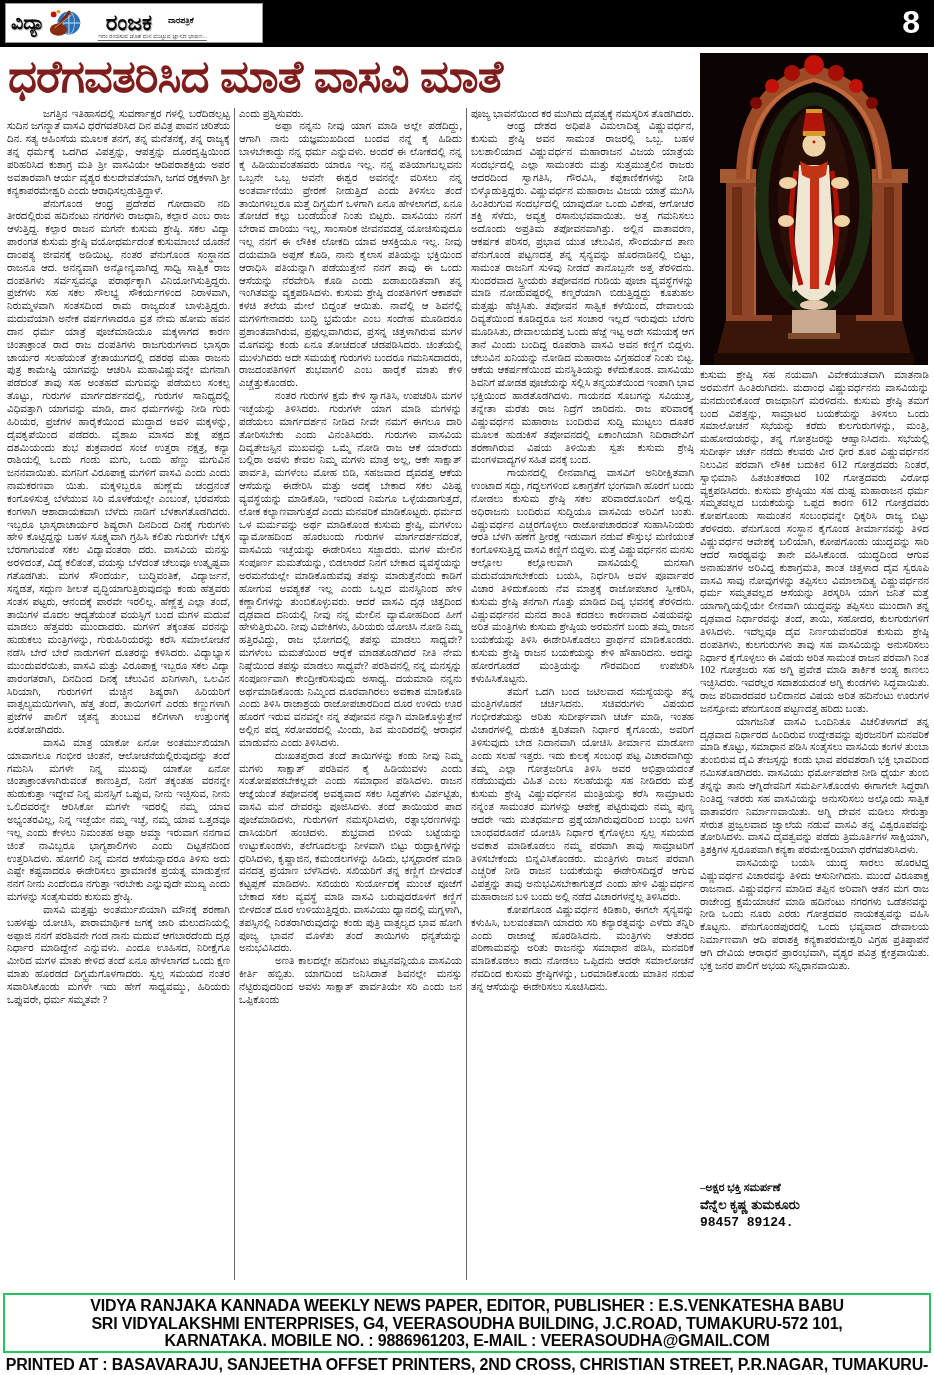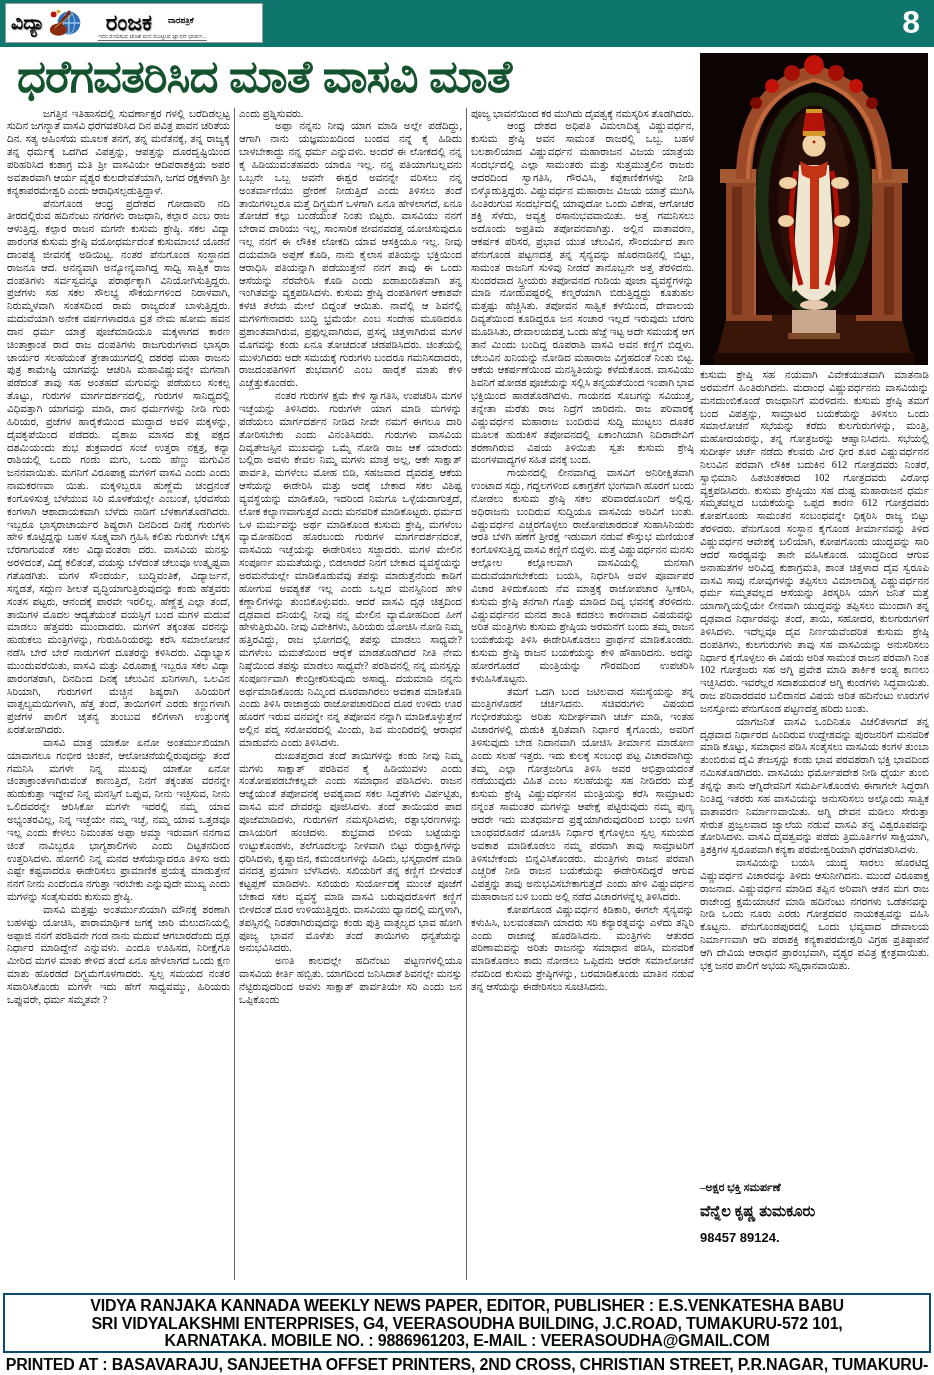--- a/index.html
+++ b/index.html
@@ -1,52 +1,52 @@
 <!DOCTYPE html>
 <html><head>
 <meta charset="utf-8">
 <style>
   html,body{margin:0;padding:0;background:#e8e8e8;}
   .page{width:934px;height:1375px;background:#ffffff;position:relative;overflow:hidden;
         font-family:"Liberation Serif",serif;color:#0a0a0a;margin:0 auto;}
   
-  .masthead{height:47px;background:#0f766e;position:relative;}
+  .masthead{height:47px;background:#000000;position:relative;}
   .logo-box{position:absolute;left:5px;top:3px;width:258px;height:40px;background:#fff;
             border:1px solid #999;display:flex;align-items:center;padding:0 5px;box-sizing:border-box;}
   .t1{font-family:"Liberation Sans",sans-serif;font-weight:bold;font-size:19px;letter-spacing:0;
       text-shadow:1px 1px 0 #bbb;}
   .t2{font-family:"Liberation Sans",sans-serif;font-weight:bold;font-size:22px;margin-left:19px;
       text-shadow:1px 1px 0 #bbb;}
   .logo-svg{width:38px;height:34px;margin:0 2px;}
   .sub{font-family:"Liberation Sans",sans-serif;font-weight:bold;font-size:8px;margin-left:16px;align-self:flex-start;margin-top:12px;}
   .tag{position:absolute;left:92px;bottom:1px;font-size:6px;color:#333;white-space:nowrap;
        border-bottom:1px solid #666;transform:skewX(-4deg);}
   .pagenum{position:absolute;right:14px;top:2px;color:#fff;font-family:"Liberation Sans",sans-serif;
            font-weight:bold;font-size:32px;line-height:40px;}
   
   .main{display:flex;padding:4px 5px 0 5px;height:1241px;overflow:hidden;box-sizing:border-box;}
   .left{width:690px;flex:none;}
-  .headline{margin:2px 0 6px 12px;font-family:"Liberation Sans",sans-serif;font-weight:900;
-            font-size:45px;line-height:1.08;color:#14532d;letter-spacing:-1px;white-space:nowrap;}
+  .headline{margin:2px 0 6px 3px;font-family:"Liberation Sans",sans-serif;font-weight:900;
+            font-size:45px;line-height:1.08;color:#7f1d1d;letter-spacing:-1px;white-space:nowrap;}
   .cols{display:flex;height:1172px;overflow:hidden;}
   .col{width:223px;flex:none;padding:0 4px;border-right:1px solid #666;overflow:hidden;height:100%;}
   .col:first-child{padding-left:2px;}
   .right{width:234px;flex:none;padding-left:5px;box-sizing:border-box;}
   .photo-svg{width:228px;height:312px;display:block;margin-top:2px;}
   .rtext{height:806px;overflow:hidden;margin-top:4px;}
   .para{font-size:10.3px;line-height:12.85px;text-align:justify;margin:0;text-indent:36px;
         word-break:break-word;}
   .para.noindent{text-indent:0;}
   .sig{padding-right:8px;margin-top:6px;font-weight:bold;}
   .sig1{font-size:11px;}
-  .sig2{font-size:15px;margin-top:9px;}
-  .sig3{font-size:13px;font-family:Liberation Sans, sans-serif;margin-top:10px;}
+  .sig2{font-size:13px;margin-top:3px;}
+  .sig3{font-size:13px;font-family:Liberation Mono, monospace;margin-top:2px;}
   
   .footer{margin:5px 3px 0 3px;font-family:"Liberation Sans",sans-serif;}
-  .fbox{border:2px solid #0c4a6e;padding:2px 4px 1px 4px;}
+  .fbox{border:2px solid #22c55e;padding:2px 4px 1px 4px;}
   .fline{text-align:center;font-weight:bold;font-size:16px;line-height:17.5px;letter-spacing:-0.2px;}
   .printed{text-align:center;font-weight:bold;font-size:16px;line-height:19px;padding:2px 0 1px 0;
            border-bottom:2px solid #000;letter-spacing:-0.2px;}
 </style>
 </head>
 <body>
 
 <div class="page">
 
   <header class="masthead">
@@ -77,21 +77,21 @@
             <p class="para">ಜಗತ್ತಿನ ಇತಿಹಾಸದಲ್ಲಿ ಸುವರ್ಣಾಕ್ಷರ ಗಳಲ್ಲಿ ಬರೆದಿಡಲ್ಪಟ್ಟ ಸುದಿನ ಜಗನ್ಮಾತೆ ವಾಸವಿ ಧರೆಗವತರಿಸಿದ ದಿನ ಪವಿತ್ರ ಪಾವನ ಚರಿತೆಯ ದಿನ. ಸತ್ಯ ಅಹಿಂಸೆಯ ಮೂಲಕ ತನಗೆ, ತನ್ನ ಮನೆತನಕ್ಕೆ, ತನ್ನ ರಾಜ್ಯಕ್ಕೆ ತನ್ನ ಧರ್ಮಕ್ಕೆ ಒದಗಿದ ವಿಪತ್ತನ್ನು, ಆಪತ್ತನ್ನು ದೂರದೃಷ್ಟಿಯಿಂದ ಪರಿಹರಿಸಿದ ಕುಶಾಗ್ರ ಮತಿ ಶ್ರೀ ವಾಸವಿಯೇ ಆದಿಪರಾಶಕ್ತಿಯ ಅಪರ ಅವತಾರವಾಗಿ ಆರ್ಯ ವೈಶ್ಯರ ಕುಲದೇವತೆಯಾಗಿ, ಜಗದ ರಕ್ಷಕಳಾಗಿ ಶ್ರೀ ಕನ್ಯಕಾಪರಮೇಶ್ವರಿ ಎಂದು ಆರಾಧಿಸಲ್ಪಡುತ್ತಿದ್ದಾಳೆ.</p>
             <p class="para">ಪೆನುಗೊಂಡ ಆಂಧ್ರ ಪ್ರದೇಶದ ಗೋದಾವರಿ ನದಿ ತೀರದಲ್ಲಿರುವ ಹದಿನೆಂಟು ನಗರಗಳು ರಾಜಧಾನಿ, ಕಲ್ಪಾರ ಎಂಬ ರಾಜ ಆಳುತ್ತಿದ್ದ. ಕಲ್ಪಾರ ರಾಜನ ಮಗನೇ ಕುಸುಮ ಶ್ರೇಷ್ಠಿ. ಸಕಲ ವಿದ್ಯಾ ಪಾರಂಗತ ಕುಸುಮ ಶ್ರೇಷ್ಠಿ ವಯೋಧರ್ಮದಂತೆ ಕುಸುಮಾಂಬೆ ಯೊಡನೆ ದಾಂಪತ್ಯ ಜೀವನಕ್ಕೆ ಅಡಿಯಿಟ್ಟ. ನಂತರ ಪೆನುಗೊಂಡ ಸಂಸ್ಥಾನದ ರಾಜನೂ ಆದ. ಅನನ್ಯವಾಗಿ ಅನ್ಯೋನ್ಯವಾಗಿದ್ದ ಸಾಧ್ವಿ ಸಾತ್ವಿಕ ರಾಜ ದಂಪತಿಗಳು ಸರ್ವಸ್ವವನ್ನೂ ಪರಾರ್ಥಕ್ಕಾಗಿ ವಿನಿಯೋಗಿಸುತ್ತಿದ್ದರು. ಪ್ರಜೆಗಳು ಸಹ ಸಕಲ ಸೌಲಭ್ಯ ಸೌಕರ್ಯಗಳಿಂದ ನಿರಾಳವಾಗಿ, ನಿರುಮ್ಮಳವಾಗಿ ಸಂತಸದಿಂದ ರಾಮ ರಾಜ್ಯದಂತೆ ಬಾಳುತ್ತಿದ್ದರು. ಮದುವೆಯಾಗಿ ಅನೇಕ ವರ್ಷಗಳಾದರೂ ವ್ರತ ನೇಮ ಹೋಮ ಹವನ ದಾನ ಧರ್ಮ ಯಾತ್ರೆ ಪೂಜೆಮಾಡಿಯೂ ಮಕ್ಕಳಾಗದ ಕಾರಣ ಚಿಂತಾಕ್ರಾಂತ ರಾದ ರಾಜ ದಂಪತಿಗಳು ರಾಜಗುರುಗಳಾದ ಭಾಸ್ಕರಾ ಚಾರ್ಯರ ಸಲಹೆಯಂತೆ ತ್ರೇತಾಯುಗದಲ್ಲಿ ದಶರಥ ಮಹಾ ರಾಜನು ಪುತ್ರ ಕಾಮೇಷ್ಟಿ ಯಾಗವನ್ನು ಆಚರಿಸಿ ಮಹಾವಿಷ್ಣುವನ್ನೇ ಮಗನಾಗಿ ಪಡೆದಂತೆ ತಾವು ಸಹ ಅಂತಹದೆ ಮಗುವನ್ನು ಪಡೆಯಲು ಸಂಕಲ್ಪ ತೊಟ್ಟು, ಗುರುಗಳ ಮಾರ್ಗದರ್ಶನದಲ್ಲಿ, ಗುರುಗಳ ಸಾನಿಧ್ಯದಲ್ಲಿ ವಿಧಿವತ್ತಾಗಿ ಯಾಗವನ್ನು ಮಾಡಿ, ದಾನ ಧರ್ಮಗಳನ್ನು ನೀಡಿ ಗುರು ಹಿರಿಯರ, ಪ್ರಜೆಗಳ ಹಾರೈಕೆಯಿಂದ ಮುದ್ದಾದ ಅವಳಿ ಮಕ್ಕಳನ್ನು, ದೈವಕೃಪೆಯಿಂದ ಪಡೆದರು. ವೈಶಾಖ ಮಾಸದ ಶುಕ್ಲ ಪಕ್ಷದ ದಶಮಿಯಂದು ಶುಭ ಶುಕ್ರವಾರದ ಸಂಜೆ ಉತ್ತರಾ ನಕ್ಷತ್ರ, ಕನ್ಯಾ ರಾಶಿಯಲ್ಲಿ ಒಂದು ಗಂಡು ಮಗು, ಒಂದು ಹೆಣ್ಣು ಮಗುವಿನ ಜನನವಾಯಿತು. ಮಗನಿಗೆ ವಿರೂಪಾಕ್ಷ ಮಗಳಿಗೆ ವಾಸವಿ ಎಂದು ಎಂದು ನಾಮಕರಣವಾ ಯಿತು. ಮಕ್ಕಳಿಬ್ಬರೂ ಹುಣ್ಣೆಮೆ ಚಂದ್ರನಂತೆ ಕಂಗೊಳಿಸುತ್ತ ಬೆಳೆಯುವ ಸಿರಿ ಮೊಳಕೆಯಲ್ಲೇ ಎಂಬಂತೆ, ಭರವಸೆಯ ಕಂಗಳಾಗಿ ಆಶಾದಾಯಕವಾಗಿ ಬೆಳೆದು ನಾಡಿಗೆ ಬೆಳಕಾಗತೊಡಗಿದರು. ಇಬ್ಬರೂ ಭಾಸ್ಕರಾಚಾರ್ಯರ ಶಿಷ್ಯರಾಗಿ ದಿನದಿಂದ ದಿನಕ್ಕೆ ಗುರುಗಳು ಹೇಳಿ ಕೊಟ್ಟಿದ್ದನ್ನು ಬಹಳ ಸೂಕ್ಷ್ಮವಾಗಿ ಗ್ರಹಿಸಿ ಕಲಿತು ಗುರುಗಳೇ ಬೆಕ್ಕಸ ಬೆರಗಾಗುವಂತೆ ಸಕಲ ವಿದ್ಯಾವಂತರಾ ದರು. ವಾಸವಿಯ ಮನಸ್ಸು ಅರಳಿದಂತೆ, ವಿದ್ಯೆ ಕಲಿತಂತೆ, ವಯಸ್ಸು ಬೆಳೆದಂತೆ ಚೆಲುವೂ ಉತ್ಕೃಷ್ಟವಾ ಗತೊಡಗಿತು. ಮಗಳ ಸೌಂದರ್ಯ, ಬುದ್ಧಿವಂತಿಕೆ, ವಿದ್ಯಾರ್ಜನೆ, ಸನ್ನಡತೆ, ಸದ್ಗುಣ ಶೀಲತೆ ವೃದ್ಧಿಯಾಗುತ್ತಿರುವುದನ್ನು ಕಂಡು ಹೆತ್ತವರು ಸಂತಸ ಪಟ್ಟರು, ಆನಂದಕ್ಕೆ ಪಾರವೇ ಇರಲಿಲ್ಲ. ಹೆಣ್ಣೆತ್ತ ಎಲ್ಲಾ ತಂದೆ, ತಾಯಿಗಳ ಮೊದಲ ಆದ್ಯತೆಯಂತೆ ವಯಸ್ಸಿಗೆ ಬಂದ ಮಗಳ ಮದುವೆ ಮಾಡಲು ಹೆತ್ತವರು ಮುಂದಾದರು. ಮಗಳಿಗೆ ತಕ್ಕಂತಹ ವರನನ್ನು ಹುಡುಕಲು ಮಂತ್ರಿಗಳನ್ನು, ಗುರುಹಿರಿಯರನ್ನು ಕರೆಸಿ ಸಮಾಲೋಚನೆ ನಡೆಸಿ ಬೇರೆ ಬೇರೆ ನಾಡುಗಳಿಗೆ ದೂತರನ್ನು ಕಳಿಸಿದರು. ವಿದ್ಯಾಭ್ಯಾಸ ಮುಂದುವರೆಯಿತು, ವಾಸವಿ ಮತ್ತು ವಿರೂಪಾಕ್ಷ ಇಬ್ಬರೂ ಸಕಲ ವಿದ್ಯಾ ಪಾರಂಗತರಾಗಿ, ದಿನದಿಂದ ದಿನಕ್ಕೆ ಚೆಲುವಿನ ಖನಿಗಳಾಗಿ, ಒಲವಿನ ಸಿರಿಯಾಗಿ, ಗುರುಗಳಿಗೆ ಮೆಚ್ಚಿನ ಶಿಷ್ಯರಾಗಿ ಹಿರಿಯರಿಗೆ ವಾತ್ಸಲ್ಯಮಯಿಗಳಾಗಿ, ಹೆತ್ತ ತಂದೆ, ತಾಯಿಗಳಿಗೆ ಎರಡು ಕಣ್ಣುಗಳಾಗಿ ಪ್ರಜೆಗಳ ಪಾಲಿಗೆ ಚೈತನ್ಯ ತುಂಬುವ ಕಲಿಗಳಾಗಿ ಉತ್ತುಂಗಕ್ಕೆ ಏರತೋಡಗಿದರು.</p>
             <p class="para">ವಾಸವಿ ಮಾತ್ರ ಯಾಕೋ ಏನೋ ಅಂತರ್ಮುಖಿಯಾಗಿ ಯಾವಾಗಲೂ ಗಂಭೀರ ಚಿಂತನೆ, ಆಲೋಚನೆಯಲ್ಲಿರುವುದನ್ನು ತಂದೆ ಗಮನಿಸಿ ಮಗಳೇ ನಿನ್ನ ಮುಖವು ಯಾಕೋ ಏನೋ ಚಿಂತಾಕ್ರಾಂತಳಾಗಿರುವಂತೆ ಕಾಣುತ್ತಿದೆ, ನಿನಗೆ ತಕ್ಕಂತಹ ವರನನ್ನೇ ಹುಡುಕುತ್ತಾ ಇದ್ದೇವೆ ನಿನ್ನ ಮನಸ್ಸಿಗೆ ಒಪ್ಪುವ, ನೀನು ಇಚ್ಛಿಸುವ, ನೀನು ಒಲಿದವರನ್ನೇ ಆರಿಸಿಕೋ ಮಗಳೇ ಇದರಲ್ಲಿ ನಮ್ಮ ಯಾವ ಅಭ್ಯಂತರವಿಲ್ಲ, ನಿನ್ನ ಇಚ್ಛೆಯೇ ನಮ್ಮ ಇಚ್ಛೆ, ನಮ್ಮ ಯಾವ ಒತ್ತಡವೂ ಇಲ್ಲ ಎಂದು ಕೇಳಲು ನಿಮಂತಹ ಅಪ್ಪಾ ಅಮ್ಮಾ ಇರುವಾಗ ನನಗಾವ ಚಿಂತೆ ನಾವಿಬ್ಬರೂ ಭಾಗ್ಯಶಾಲಿಗಳು ಎಂದು ದಿಟ್ಟತನದಿಂದ ಉತ್ತರಿಸಿದಳು. ಹೋಗಲಿ ನಿನ್ನ ಮನದ ಆಸೆಯನ್ನಾದರೂ ತಿಳಿಸು ಅದು ಎಷ್ಟೇ ಕಷ್ಟವಾದರೂ ಈಡೇರಿಸಲು ಪ್ರಾಮಾಣಿಕ ಪ್ರಯತ್ನ ಮಾಡುತ್ತೇನೆ ನನಗೆ ನೀನು ಎಂದೆಂದೂ ನಗುತ್ತಾ ಇರಬೇಕು ಎನ್ನುವುದೇ ಮುಖ್ಯ ಎಂದು ಮಗಳನ್ನು ಸಂತೈಸುವರು ಕುಸುಮ ಶ್ರೇಷ್ಠಿ.</p>
             <p class="para">ವಾಸವಿ ಮತ್ತಷ್ಟು ಅಂತರ್ಮುಖಿಯಾಗಿ ಮೌನಕ್ಕೆ ಶರಣಾಗಿ ಬಹಳಷ್ಟು ಯೋಚಿಸಿ, ಪಾರಾಮಾರ್ಥಿಕ ಜಗಕ್ಕೆ ಜಾರಿ ಮೆಲುದನಿಯಲ್ಲಿ ಅಪ್ಪಾಜಿ ನನಗೆ ಪರಶಿವನೇ ಗಂಡ ನಾನು ಮದುವೆ ಆಗಬಾರದೆಂದು ದೃಢ ನಿರ್ಧಾರ ಮಾಡಿದ್ದೇನೆ ಎನ್ನುವಳು. ಎಂದೂ ಊಹಿಸದ, ನಿರೀಕ್ಷೆಗೂ ಮೀರಿದ ಮಗಳ ಮಾತು ಕೇಳಿದ ತಂದೆ ಏನೂ ಹೇಳಲಾಗದೆ ಒಂದು ಕ್ಷಣ ಮಾತು ಹೊರಡದೆ ದಿಗ್ಭ್ರಮೆಗೊಳಗಾದರು. ಸ್ವಲ್ಪ ಸಮಯದ ನಂತರ ಸವಾರಿಸಿಕೊಂಡು ಮಗಳೇ ಇದು ಹೇಗೆ ಸಾಧ್ಯವಮ್ಮು, ಹಿರಿಯರು ಒಪ್ಪುವರೇ, ಧರ್ಮ ಸಮ್ಮತವೇ ?</p>
           </div>
         <div class="col">
             <p class="para noindent">ಎಂದು ಪ್ರಶ್ನಿಸುವರು.</p>
             <p class="para">ಅಪ್ಪಾ ನನ್ನನು ನೀವು ಯಾಗ ಮಾಡಿ ಅಲ್ಲೇ ಪಡೆದಿದ್ದು, ಆಗಾಗಿ ನಾನು ಯಜ್ಞಮುಖದಿಂದ ಬಂದವ ನನ್ನೆ ಕೈ ಹಿಡಿದು ಬಾಳಬೇಕಾದ್ದು ನನ್ನ ಧರ್ಮ ಎನ್ನುವಳು. ಅಂದರೆ ಈ ಲೋಕದಲ್ಲಿ ನನ್ನ ಕೈ ಹಿಡಿಯುವಂತಹವರು ಯಾರೂ ಇಲ್ಲ. ನನ್ನ ಪತಿಯಾಗಬಲ್ಲವನು ಒಬ್ಬನೇ ಒಬ್ಬ ಅವನೇ ಈಶ್ವರ ಅವನನ್ನೇ ವರಿಸಲು ನನ್ನ ಅಂತರ್ವಾಣಿಯು ಪ್ರೇರಣೆ ನೀಡುತ್ತಿದೆ ಎಂದು ತಿಳಿಸಲು ತಂದೆ ತಾಯಿಗಳಿಬ್ಬರೂ ಮತ್ತೆ ದಿಗ್ಭ್ರಮೆಗೆ ಒಳಗಾಗಿ ಏನೂ ಹೇಳಲಾಗದೆ, ಏನೂ ತೋಚದೆ ಕಲ್ಲು ಬಂಡೆಯಂತೆ ನಿಂತು ಬಿಟ್ಟರು. ವಾಸವಿಯು ನನಗೆ ಬೇರಾವ ದಾರಿಯು ಇಲ್ಲ, ಸಾಂಸಾರಿಕ ಜೀವನವದತ್ತ ಯೋಚಿಸುವುದೂ ಇಲ್ಲ ನನಗೆ ಈ ಲೌಕಿಕ ಲೋಕದಿ ಯಾವ ಆಸಕ್ತಿಯೂ ಇಲ್ಲ. ನೀವು ದಯಮಾಡಿ ಅಪ್ಪಣೆ ಕೊಡಿ, ನಾನು ಕೈಲಾಸ ಪತಿಯನ್ನು ಭಕ್ತಿಯಿಂದ ಆರಾಧಿಸಿ ಪತಿಯನ್ನಾಗಿ ಪಡೆಯುತ್ತೇನೆ ನನಗೆ ತಾವು ಈ ಒಂದು ಆಸೆಯನ್ನು ನೆರವೇರಿಸಿ ಕೊಡಿ ಎಂದು ಖಡಾಖಂಡಿತವಾಗಿ ತನ್ನ ಇಂಗಿತವನ್ನು ವ್ಯಕ್ತಪಡಿಸಿದಳು. ಕುಸುಮ ಶ್ರೇಷ್ಠಿ ದಂಪತಿಗಳಿಗೆ ಆಕಾಶವೇ ಕಳಚಿ ತಲೆಯ ಮೇಲೆ ಬಿದ್ದಂತೆ ಆಯಿತು. ನಾವೆಲ್ಲಿ ಆ ಶಿವನೆಲ್ಲಿ ಮಗಳಿಗೇನಾದರು ಬುದ್ಧಿ ಭ್ರಮೆಯೇ ಎಂಬ ಸಂದೇಹ ಮೂಡಿದರೂ ಪ್ರಶಾಂತವಾಗಿರುವ, ಪ್ರಫುಲ್ಲವಾಗಿರುವ, ಪ್ರಸನ್ನ ಚಿತ್ತಳಾಗಿರುವ ಮಗಳ ಮೊಗವನ್ನು ಕಂಡು ಏನೂ ತೋಚದಂತೆ ಚಡಪಡಿಸಿದರು. ಚಿಂತೆಯಲ್ಲಿ ಮುಳುಗಿದರು ಅದೇ ಸಮಯಕ್ಕೆ ಗುರುಗಳು ಬಂದರೂ ಗಮನಿಸದಾದರು, ರಾಜದಂಪತಿಗಳಿಗೆ ಶುಭವಾಗಲಿ ಎಂಬ ಹಾರೈಕೆ ಮಾತು ಕೇಳಿ ಎಚ್ಚೆತ್ತುಕೊಂಡರು.</p>
             <p class="para">ನಂತರ ಗುರುಗಳ ಕ್ಷಮೆ ಕೇಳಿ ಸ್ವಾಗತಿಸಿ, ಉಪಚರಿಸಿ ಮಗಳ ಇಚ್ಛೆಯನ್ನು ತಿಳಿಸಿದರು. ಗುರುಗಳೇ ಯಾಗ ಮಾಡಿ ಮಗಳನ್ನು ಪಡೆಯಲು ಮಾರ್ಗದರ್ಶನ ನೀಡಿದ ನೀವೇ ನಮಗೆ ಈಗಲೂ ದಾರಿ ತೋರಿಸಬೇಕು ಎಂದು ವಿನಂತಿಸಿದರು. ಗುರುಗಳು ವಾಸವಿಯ ದಿವ್ಯತೇಜಸ್ಸಿನ ಮುಖವನ್ನು ಒಮ್ಮೆ ನೋಡಿ ರಾಜ ಆಕೆ ಯಾರೆಂದು ಬಲ್ಲಿರಾ ಅವಳು ಕೇವಲ ನಿಮ್ಮ ಮಗಳು ಮಾತ್ರ ಅಲ್ಲ, ಆಕೇ ಸಾಕ್ಷಾತ್ ಪಾರ್ವತಿ, ಮಗಳೆಂಬ ಮೋಹ ಬಿಡಿ, ಸಹಜವಾದ ದೈವದತ್ತ ಆಕೆಯ ಆಸೆಯನ್ನು ಈಡೇರಿಸಿ ಮತ್ತು ಅದಕ್ಕೆ ಬೇಕಾದ ಸಕಲ ವಿಶಿಷ್ಟ ವ್ಯವಸ್ಥೆಯನ್ನು ಮಾಡಿಕೊಡಿ, ಇದರಿಂದ ನಿಮಗೂ ಒಳ್ಳೆಯದಾಗುತ್ತದೆ, ಲೋಕ ಕಲ್ಯಾಣವಾಗುತ್ತದೆ ಎಂದು ಮನವರಿಕೆ ಮಾಡಿಕೊಟ್ಟರು. ಧರ್ಮದ ಒಳ ಮರ್ಮವನ್ನು ಅರ್ಥ ಮಾಡಿಕೊಂಡ ಕುಸುಮ ಶ್ರೇಷ್ಠಿ, ಮಗಳೆಂಬ ವ್ಯಾಮೋಹದಿಂದ ಹೊರಬಂದು ಗುರುಗಳ ಮಾರ್ಗದರ್ಶನದಂತೆ, ವಾಸವಿಯ ಇಚ್ಛೆಯನ್ನು ಈಡೇರಿಸಲು ಸಜ್ಜಾದರು. ಮಗಳ ಮೇಲಿನ ಸಂಪೂರ್ಣ ಮಮತೆಯನ್ನು, ಬಿಡಲಾರದೆ ನಿನಗೆ ಬೇಕಾದ ವ್ಯವಸ್ಥೆಯನ್ನು ಅರಮನೆಯಲ್ಲೇ ಮಾಡಿಕೊಡುವೆವು ತಪಸ್ಸು ಮಾಡುತ್ತೆನೆಂದು ಕಾಡಿಗೆ ಹೋಗುವ ಅವಶ್ಯಕತೆ ಇಲ್ಲ ಎಂದು ಒಲ್ಲದ ಮನಸ್ಸಿನಿಂದ ಹೇಳಿ ಕಣ್ಣಾಲಿಗಳನ್ನು ತುಂಬಿಕೊಳ್ಳುವರು. ಆದರೆ ವಾಸವಿ ದೃಢ ಚಿತ್ತದಿಂದ ದೃಢವಾದ ದನಿಯಲ್ಲಿ ನೀವು ನನ್ನ ಮೇಲಿನ ವ್ಯಾಮೋಹದಿಂದ ಹೀಗೆ ಹೇಳುತ್ತಿರುವಿರಿ. ನೀವು ವಿವೇಕಿಗಳು, ಹಿರಿಯರು ಯೋಚಿಸಿ ನೋಡಿ ನಿಮ್ಮ ಹತ್ತಿರವಿದ್ದು, ರಾಜ ಭೋಗದಲ್ಲಿ ತಪಸ್ಸು ಮಾಡಲು ಸಾಧ್ಯವೇ? ಮಗಳೆಂಬ ಮಮತೆಯಿಂದ ಆರೈಕೆ ಮಾಡತೊಡಗಿದರೆ ನೀತಿ ನೇಮ ನಿಷ್ಠೆಯಿಂದ ತಪಸ್ಸು ಮಾಡಲು ಸಾಧ್ಯವೇ? ಪರಶಿವನಲ್ಲಿ ನನ್ನ ಮನಸ್ಸನ್ನು ಸಂಪೂರ್ಣವಾಗಿ ಕೇಂದ್ರೀಕರಿಸುವುದು ಅಸಾಧ್ಯ. ದಯಮಾಡಿ ನನ್ನನು ಅರ್ಥಮಾಡಿಕೊಂಡು ನಿಮ್ಮಿಂದ ದೂರವಾಗಿರಲು ಅವಕಾಶ ಮಾಡಿಕೊಡಿ ಎಂದು ತಿಳಿಸಿ ರಾಜಾಶ್ರಯ ರಾಜೋಪಚಾರದಿಂದ ದೂರ ಉಳಿದು ಊರ ಹೊರಗೆ ಇರುವ ವನವನ್ನೇ ನನ್ನ ತಪೋವನ ನನ್ನಾಗಿ ಮಾಡಿಕೊಳ್ಳುತ್ತೇನೆ ಅಲ್ಲಿನ ಪದ್ಮ ಸರೋವರದಲ್ಲಿ ಮಿಂದು, ಶಿವ ಮಂದಿರದಲ್ಲಿ ಆರಾಧನೆ ಮಾಡುವೆನು ಎಂದು ತಿಳಿಸಿದಳು.</p>
             <p class="para">ದುಃಖತಪ್ತರಾದ ತಂದೆ ತಾಯಿಗಳನ್ನು ಕಂಡು ನೀವು ನಿಮ್ಮ ಮಗಳು ಸಾಕ್ಷಾತ್ ಪರಶಿವನ ಕೈ ಹಿಡಿಯುವಳು ಎಂದು ಸಂತೋಷಪಡಬೇಕಲ್ಲವೇ ಎಂದು ಸಮಾಧಾನ ಪಡಿಸಿದಳು. ರಾಜನ ಆಜ್ಞೆಯಂತೆ ತಪೋವನಕ್ಕೆ ಅವಶ್ಯವಾದ ಸಕಲ ಸಿದ್ಧತೆಗಳು ವಿರ್ಪಟ್ಟಿತು, ವಾಸವಿ ಮನೆ ದೇವರನ್ನು ಪೂಜಿಸಿದಳು. ತಂದೆ ತಾಯಿಯರ ಪಾದ ಪೂಜೆಮಾಡಿದಳು, ಗುರುಗಳಿಗೆ ನಮಸ್ಕರಿಸಿದಳು, ರತ್ನಾಭರಣಗಳನ್ನು ದಾಸಿಯರಿಗೆ ಹಂಚಿದಳು. ಶುಭ್ರವಾದ ಬಿಳಿಯ ಬಟ್ಟೆಯನ್ನು ಉಟ್ಟುಕೊಂಡಳು, ತಲೆಗೂದಲನ್ನು ನೀಳವಾಗಿ ಬಿಟ್ಟು ರುದ್ರಾಕ್ಷಿಗಳನ್ನು ಧರಿಸಿದಳು, ಕೃಷ್ಣಾಜಿನ, ಕಮಂಡಲಗಳನ್ನು ಹಿಡಿದು, ಭಸ್ಮಧಾರಣೆ ಮಾಡಿ ವನದತ್ತ ಪ್ರಯಾಣ ಬೆಳೆಸಿದಳು. ಸಖಿಯರಿಗೆ ತನ್ನ ಕಣ್ಣಿಗೆ ಬೀಳದಂತೆ ಕಟ್ಟಪ್ಪಣೆ ಮಾಡಿದಳು. ಸಖಿಯರು ಸುರ್ಯೋದಕ್ಕೆ ಮುಂಚೆ ಪೂಜೆಗೆ ಬೇಕಾದ ಸಕಲ ವ್ಯವಸ್ಥೆ ಮಾಡಿ ವಾಸವಿ ಬರುವುದರೊಳಗೆ ಕಣ್ಣಿಗೆ ಬೀಳದಂತೆ ದೂರ ಉಳಿಯುತ್ತಿದ್ದರು. ವಾಸವಿಯು ಧ್ಯಾನದಲ್ಲಿ ಮಗ್ನಳಾಗಿ, ತಪಸ್ಸಿನಲ್ಲಿ ನಿರತರಾಗಿರುವುದನ್ನು ಕಂಡು ಪುತ್ರಿ ವಾತ್ಸಲ್ಯದ ಭಾವ ಹೋಗಿ ಪೂಜ್ಯ ಭಾವನೆ ಮೊಳೆತು ತಂದೆ ತಾಯಿಗಳು ಧನ್ಯತೆಯನ್ನು ಅನುಭವಿಸಿದರು.</p>
-            <p class="para">ಅಣತಿ ಕಾಲದಲ್ಲೇ ಹದಿನೆಂಟು ಪಟ್ಟಣಗಳಲ್ಲಿಯೂ ವಾಸವಿಯ ಕೀರ್ತಿ ಹಬ್ಬಿತು. ಯಾಗದಿಂದ ಜನಿಸಿದಾತೆ ಶಿವನಲ್ಲೇ ಮನಸ್ಸು ನೆಟ್ಟಿರುವುದರಿಂದ ಅವಳು ಸಾಕ್ಷಾತ್ ಪಾರ್ವತಿಯೇ ಸರಿ ಎಂದು ಜನ ಒಪ್ಪಿಕೊಂಡು</p>
+            <p class="para">ಅಣತಿ ಕಾಲದಲ್ಲೇ ಹದಿನೆಂಟು ಪಟ್ವನವನ್ಲಿಯೂ ವಾಸವಿಯ ಕೀರ್ತಿ ಹಬ್ಬಿತು. ಯಾಗದಿಂದ ಜನಿಸಿದಾತೆ ಶಿವನಲ್ಲೇ ಮನಸ್ಸು ನೆಟ್ಟಿರುವುದರಿಂದ ಅವಳು ಸಾಕ್ಷಾತ್ ಪಾರ್ವತಿಯೇ ಸರಿ ಎಂದು ಜನ ಒಪ್ಪಿಕೊಂಡು</p>
           </div>
         <div class="col">
             <p class="para noindent">ಪೂಜ್ಯ ಭಾವನೆಯಿಂದ ಕರ ಮುಗಿದು ದೈವತ್ವಕ್ಕೆ ನಮಸ್ಕರಿಸ ತೊಡಗಿದರು.</p>
             <p class="para">ಆಂಧ್ರ ದೇಶದ ಅಧಿಪತಿ ವಿಮಲಾದಿತ್ಯ ವಿಷ್ಣುವರ್ಧನ, ಕುಸುಮ ಶ್ರೇಷ್ಠಿ ಅವನ ಸಾಮಂತ ರಾಜರಲ್ಲಿ ಒಬ್ಬ. ಬಹಳ ಬಲಶಾಲಿಯಾದ ವಿಷ್ಣುವರ್ಧನ ಮಹಾರಾಜನ ವಿಜಯ ಯಾತ್ರೆಯ ಸಂದರ್ಭದಲ್ಲಿ ಎಲ್ಲಾ ಸಾಮಂತರು ಮತ್ತು ಸುತ್ತಮುತ್ತಲಿನ ರಾಜರು ಆದರದಿಂದ ಸ್ವಾಗತಿಸಿ, ಗೌರವಿಸಿ, ಕಪ್ಪಕಾಣಿಕೆಗಳನ್ನು ನೀಡಿ ಬಿಳ್ಕೊಡುತ್ತಿದ್ದರು. ವಿಷ್ಣುವರ್ಧನ ಮಹಾರಾಜ ವಿಜಯ ಯಾತ್ರೆ ಮುಗಿಸಿ ಹಿಂತಿರುಗುವ ಸಂದರ್ಭದಲ್ಲಿ ಯಾವುದೋ ಒಂದು ವಿಶೇಷ, ಆಗೋಚರ ಶಕ್ತಿ ಸೆಳೆದು, ಅವ್ಯಕ್ತ ರಸಾನುಭವವಾಯಿತು. ಅತ್ತ ಗಮನಿಸಲು ಅದೊಂದು ಅಪ್ರತಿಮ ತಪೋವನವಾಗಿತ್ತು. ಅಲ್ಲಿನ ವಾತಾವರಣ, ಆಕರ್ಷಕ ಪರಿಸರ, ಪ್ರಭಾವ ಯುತ ಚೆಲುವಿನ, ಸೌಂದರ್ಯದ ತಾಣ ಪೆನುಗೊಂಡ ಪಟ್ಟಣದತ್ತ ತನ್ನ ಸೈನ್ಯವನ್ನು ಹೊರನಾಡಿನಲ್ಲಿ ಬಿಟ್ಟು, ಸಾಮಂತ ರಾಜನಿಗೆ ಸುಳಿವು ನೀಡದೆ ತಾನೊಬ್ಬನೇ ಅತ್ತ ತೆರಳಿದನು. ಸುಂದರವಾದ ಸ್ತ್ರೀಯರು ತಪೋವನದ ಗುಡಿಯ ಪೂಜಾ ವ್ಯವಸ್ಥೆಗಳನ್ನು ಮಾಡಿ ನೋಡುವಷ್ಟರಲ್ಲಿ ಕಣ್ಮರೆಯಾಗಿ ಬಿಡುತ್ತಿದ್ದದ್ದು ಕೂತುಹಲ ಮತ್ತಷ್ಟು ಹೆಚ್ಚಿಸಿತು. ತಪೋವನ ಸಾತ್ವಿಕ ಕಳೆಯಿಂದ, ದೇವಾಲಯ ದಿವ್ಯತೆಯಿಂದ ಕೂಡಿದ್ದರೂ ಜನ ಸಂಚಾರ ಇಲ್ಲದೆ ಇರುವುದು ಬೆರಗು ಮೂಡಿಸಿತು, ದೇವಾಲಯದತ್ತ ಒಂದು ಹೆಜ್ಜೆ ಇಟ್ಟ ಅದೇ ಸಮಯಕ್ಕೆ ಆಗ ತಾನೆ ಮಿಂದು ಬಂದಿದ್ದ ರೂಪರಾಶಿ ವಾಸವಿ ಅವನ ಕಣ್ಣಿಗೆ ಬಿದ್ದಳು. ಚೆಲುವಿನ ಖನಿಯನ್ನು ನೋಡಿದ ಮಹಾರಾಜ ವಿಗ್ರಹದಂತೆ ನಿಂತು ಬಿಟ್ಟ. ಆಕೆಯ ಆಕರ್ಷಣೆಯಿಂದ ಮನಸ್ಥಿತಿಯನ್ನು ಕಳೆದುಕೊಂಡ. ವಾಸವಿಯು ಶಿವನಿಗೆ ಷೋಡಶ ಪೂಜೆಯನ್ನು ಸಲ್ಲಿಸಿ ತನ್ಮಯತೆಯಿಂದ ಇಂಪಾಗಿ ಭಾವ ಭಕ್ತಿಯಿಂದ ಹಾಡತೊಡಗಿದಳು. ಗಾಯನದ ಸೊಬಗನ್ನು ಸವಿಯುತ್ತ, ತನ್ನೇತಾ ಮರೆತು ರಾಜ ನಿದ್ರೆಗೆ ಜಾರಿದನು. ರಾಜ ಪರಿವಾರಕ್ಕೆ ವಿಷ್ಣುವರ್ಧನ ಮಹಾರಾಜ ಬಂದಿರುವ ಸುದ್ದಿ ಮುಟ್ಟಲು ದೂತರ ಮೂಲಕ ಹುಡುಕಿಸೆ ತಪೋವನದಲ್ಲಿ ಏಕಾಂಗಿಯಾಗಿ ನಿದಿರಾದೇವಿಗೆ ಶರಣಾಗಿರುವ ವಿಷಯ ತಿಳಿಯಿತು ಸ್ವತಃ ಕುಸುಮ ಶ್ರೇಷ್ಠಿ ಮಂಗಳವಾದ್ಯಗಳ ಸಹಿತ ವನಕ್ಕೆ ಬಂದ.</p>
             <p class="para">ಗಾಯನದಲ್ಲಿ ಲೀನವಾಗಿದ್ದ ವಾಸವಿಗೆ ಅನಿರೀಕ್ಷಿತವಾಗಿ ಉಂಟಾದ ಸದ್ದು, ಗದ್ದಲಗಳಿಂದ ಏಕಾಗ್ರತೆಗೆ ಭಂಗವಾಗಿ ಹೊರಗೆ ಬಂದು ನೋಡಲು ಕುಸುಮ ಶ್ರೇಷ್ಠಿ ಸಕಲ ಪರಿವಾರದೊಂದಿಗೆ ಅಲ್ಲಿದ್ದ. ಅಧಿರಾಜನು ಬಂದಿರುವ ಸುದ್ದಿಯೂ ವಾಸವಿಯ ಅರಿವಿಗೆ ಬಂತು. ವಿಷ್ಣುವರ್ಧನ ಎಚ್ಚರಗೊಳ್ಳಲು ರಾಜೋಪಚಾರದಂತೆ ಸುಹಾಸಿನಿಯರು ಆರತಿ ಬೆಳಗಿ ಹಣೆಗೆ ಶ್ರೀರಕ್ಷೆ ಇಡುವಾಗ ನಡುವೆ ಕೌಸ್ತುಭ ಮಣಿಯಂತೆ ಕಂಗೊಳಿಸುತ್ತಿದ್ದ ವಾಸವಿ ಕಣ್ಣಿಗೆ ಬಿದ್ದಳು. ಮತ್ತೆ ವಿಷ್ಣುವರ್ಧನನ ಮನಸು ಆಲ್ಲೋಲ ಕಲ್ಲೋಲವಾಗಿ ವಾಸವಿಯಲ್ಲಿ ಮನಸಾಗಿ ಮದುವೆಯಾಗಬೇಕೆಂದು ಬಯಸಿ, ನಿರ್ಧರಿಸಿ ಅವಳ ಪೂರ್ವಾಪರ ವಿಚಾರ ತಿಳಿದುಕೊಂಡು ನೆವ ಮಾತ್ರಕ್ಕೆ ರಾಜೋಪಚಾರ ಸ್ವೀಕರಿಸಿ, ಕುಸುಮ ಶ್ರೇಷ್ಠಿ ತನಗಾಗಿ ಗೊತ್ತು ಮಾಡಿದ ದಿವ್ಯ ಭವನಕ್ಕೆ ತೆರಳಿದನು. ವಿಷ್ಣುವರ್ಧನನ ಮನದ ಶಾಂತಿ ಕದಡಲು ಕಾರಣವಾದ ವಿಷಯವನ್ನು ಅರಿತ ಮಂತ್ರಿಗಳು ಕುಸುಮ ಶ್ರೇಷ್ಠಿಯ ಅರಮನೆಗೆ ಬಂದು ತಮ್ಮ ರಾಜನ ಬಯಕೆಯನ್ನು ತಿಳಿಸಿ ಈಡೇರಿಸಿಕೊಡಲು ಪ್ರಾರ್ಥನೆ ಮಾಡಿಕೊಂಡರು. ಕುಸುಮ ಶ್ರೇಷ್ಠಿ ರಾಜನ ಬಯಕೆಯನ್ನು ಕೇಳಿ ಹೌಹಾರಿದನು. ಅದನ್ನು ಹೋರಗೊಡದೆ ಮಂತ್ರಿಯನ್ನು ಗೌರವದಿಂದ ಉಪಚರಿಸಿ ಕಳುಹಿಸಿಕೊಟ್ಟನು.</p>
             <p class="para">ತಮಗೆ ಒದಗಿ ಬಂದ ಜಟಿಲವಾದ ಸಮಸ್ಯೆಯನ್ನು ತನ್ನ ಮಂತ್ರಿಗಳೊಡನೆ ಚರ್ಚಿಸಿದನು. ಸಚಿವರುಗಳು ವಿಷಯದ ಗಂಭೀರತೆಯನ್ನು ಅರಿತು ಸುದೀರ್ಘವಾಗಿ ಚರ್ಚೆ ಮಾಡಿ, ಇಂತಹ ವಿಚಾರಗಳಲ್ಲಿ ದುಡುಕಿ ತ್ವರಿತವಾಗಿ ನಿರ್ಧಾರ ಕೈಗೊಂಡು, ಅವರಿಗೆ ತಿಳಿಸುವುದು ಬೇಡ ನಿದಾನವಾಗಿ ಯೋಚಿಸಿ ತೀರ್ಮಾನ ಮಾಡೋಣ ಎಂದು ಸಲಹೆ ಇತ್ತರು. ಇದು ಕುಲಕ್ಕೆ ಸಂಬಂಧ ಪಟ್ಟ ವಿಚಾರವಾಗಿದ್ದು ತಮ್ಮ ಎಲ್ಲಾ ಗೋತ್ರಜರಿಗೂ ತಿಳಿಸಿ ಅವರ ಅಭಿಪ್ರಾಯದಂತೆ ನಡೆಯುವುದು ವಿಹಿತ ಎಂಬ ಸಲಹೆಯನ್ನು ಸಹ ನೀಡಿದರು ಮತ್ತೆ ಕುಸುಮ ಶ್ರೇಷ್ಠಿ ವಿಷ್ಣುವರ್ಧನನ ಮಂತ್ರಿಯನ್ನು ಕರೆಸಿ ಸಾಮ್ರಾಟರು ನನ್ನಂತ ಸಾಮಂತರ ಮಗಳನ್ನು ಆಪೇಕ್ಷೆ ಪಟ್ಟಿರುವುದು ನಮ್ಮ ಪುಣ್ಯ ಆದರೇ ಇದು ಮತಧರ್ಮದ ಪ್ರಶ್ನೆಯಾಗಿರುವುದರಿಂದ ಬಂಧು ಬಳಗ ಬಾಂಧವರೊಡನೆ ಯೋಚಿಸಿ ನಿರ್ಧಾರ ಕೈಗೊಳ್ಳಲು ಸ್ವಲ್ಪ ಸಮಯದ ಅವಕಾಶ ಮಾಡಿಕೊಡಲು ನಮ್ಮ ಪರವಾಗಿ ತಾವು ಸಾಮ್ರಾಟರಿಗೆ ತಿಳಿಸಬೇಕೆಂದು ಬಿನ್ನವಿಸಿಕೊಂಡರು. ಮಂತ್ರಿಗಳು ರಾಜನ ಪರವಾಗಿ ಎಚ್ಚರಿಕೆ ನೀಡಿ ರಾಜನ ಬಯಕೆಯನ್ನು ಈಡೇರಿಸದಿದ್ದರೆ ಆಗುವ ವಿಪತ್ತನ್ನು ತಾವು ಅನುಭವಿಸಬೇಕಾಗುತ್ತದೆ ಎಂದು ಹೇಳಿ ವಿಷ್ಣುವರ್ಧನ ಮಹಾರಾಜನ ಬಳಿ ಬಂದು ಅಲ್ಲಿ ನಡೆದ ವಿಚಾರಗಳನ್ನೆಲ್ಲ ತಿಳಿಸಿದರು.</p>
             <p class="para">ಕೋಪಗೊಂಡ ವಿಷ್ಣುವರ್ಧನ ಕಿಡಿಕಾರಿ, ಈಗಲೇ ಸೈನ್ಯವನ್ನು ಕಳುಹಿಸಿ, ಬಲವಂತವಾಗಿ ಯಾದರು ಸರಿ ಕನ್ಯಾರತ್ನವನ್ನು ಎಳೆದು ತನ್ನಿರಿ ಎಂದು ರಾಜಾಜ್ಞೆ ಹೊರಡಿಸಿದನು. ಮಂತ್ರಿಗಳು ಆತುರದ ಪರಿಣಾಮವನ್ನು ಅರಿತು ರಾಜನನ್ನು ಸಮಾಧಾನ ಪಡಿಸಿ, ಮನವರಿಕೆ ಮಾಡಿಕೊಡಲು ಕಾದು ನೋಡಲು ಒಪ್ಪಿದನು ಆದರೇ ಸಮಾಲೋಚನೆ ನೆವದಿಂದ ಕುಸುಮ ಶ್ರೇಷ್ಠಿಗಳನ್ನು, ಬರಮಾಡಿಕೊಂಡು ಮಾತಿನ ನಡುವೆ ತನ್ನ ಆಸೆಯನ್ನು ಈಡೇರಿಸಲು ಸೂಚಿಸಿದನು.</p>
           </div>
       </div>
     </div>

